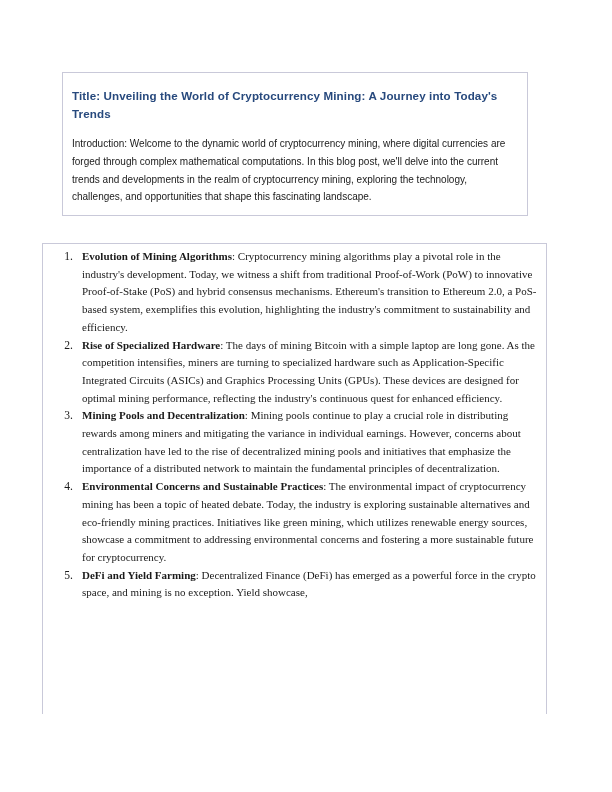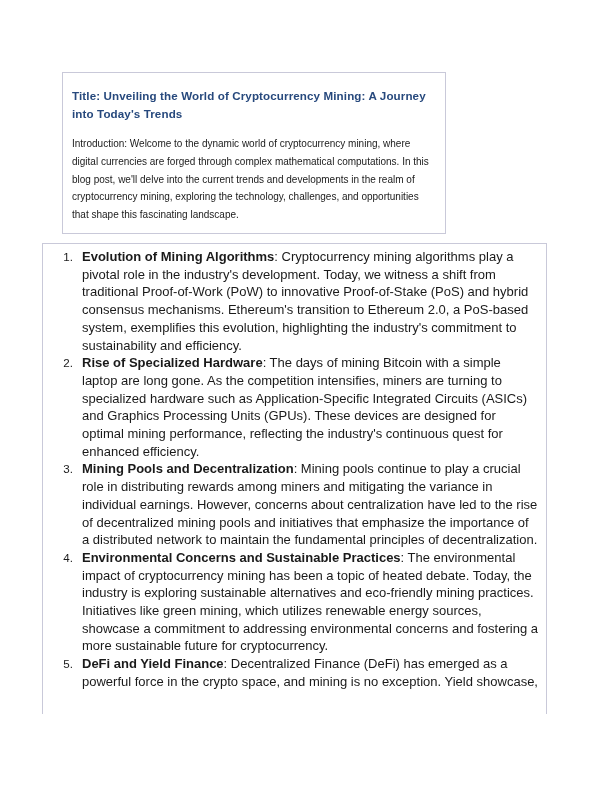--- a/index.html
+++ b/index.html
@@ -21,21 +21,21 @@
     position: absolute;
     inset: 0;
     background: #ffffff;
   }
 
   
   .intro-box {
     position: absolute;
     left: 62px;
     top: 72px;
-    width: 384px;
+    width: 466px;
     border: 1px solid #c9c9d9;
     box-sizing: border-box;
     padding: 14px 10px 9px 9px;
     background: #ffffff;
   }
 
   .doc-title {
     color: #27497d;
     font-weight: bold;
     font-size: 11.6px;
@@ -75,22 +75,23 @@
     list-style: none;
     counter-reset: trend;
   }
 
   ol.trend-list > li {
     counter-increment: trend;
     position: relative;
     padding-left: 31px;
     margin: 0 0 0 0;
     color: #1a1a1a;
-    font-size: 13px;
+    font-size: 11px;
     line-height: 17.7px;
+    font-family: Liberation Serif, serif;
   }
 
   ol.trend-list > li::before {
     content: counter(trend) ".";
     position: absolute;
     left: 0;
     top: 0;
     width: 22px;
     text-align: right;
     font-size: 11.6px;
@@ -129,19 +130,19 @@
 
       <li>
         <span class="item-head">Mining Pools and Decentralization</span><span class="item-body">: Mining pools continue to play a crucial role in distributing rewards among miners and mitigating the variance in individual earnings. However, concerns about centralization have led to the rise of decentralized mining pools and initiatives that emphasize the importance of a distributed network to maintain the fundamental principles of decentralization.</span>
       </li>
 
       <li>
         <span class="item-head">Environmental Concerns and Sustainable Practices</span><span class="item-body">: The environmental impact of cryptocurrency mining has been a topic of heated debate. Today, the industry is exploring sustainable alternatives and eco-friendly mining practices. Initiatives like green mining, which utilizes renewable energy sources, showcase a commitment to addressing environmental concerns and fostering a more sustainable future for cryptocurrency.</span>
       </li>
 
       <li>
-        <span class="item-head">DeFi and Yield Finance</span><span class="item-body">: Decentralized Finance (DeFi) has emerged as a powerful force in the crypto space, and mining is no exception. Yield showcase,</span>
+        <span class="item-head">DeFi and Yield Farming</span><span class="item-body">: Decentralized Finance (DeFi) has emerged as a powerful force in the crypto space, and mining is no exception. Yield showcase,</span>
       </li>
 
     </ol>
   </div>
 
 </div>
 
 </body></html>

